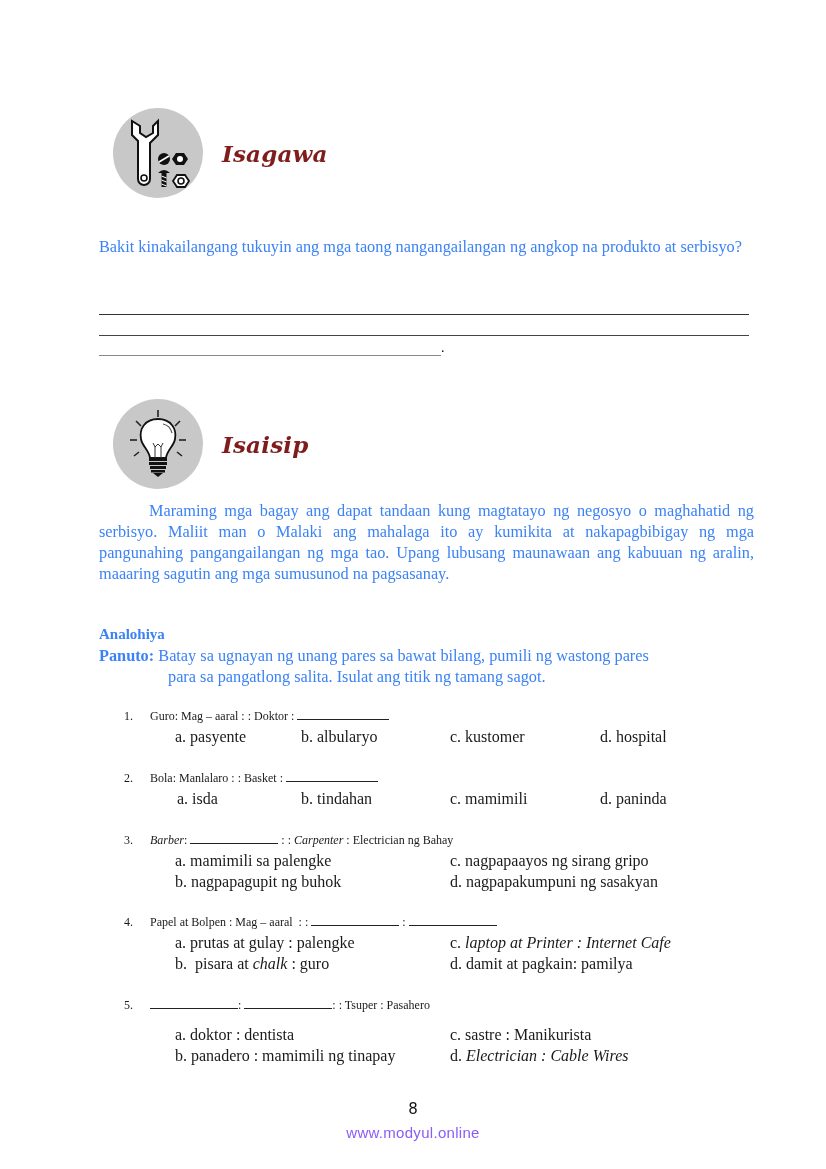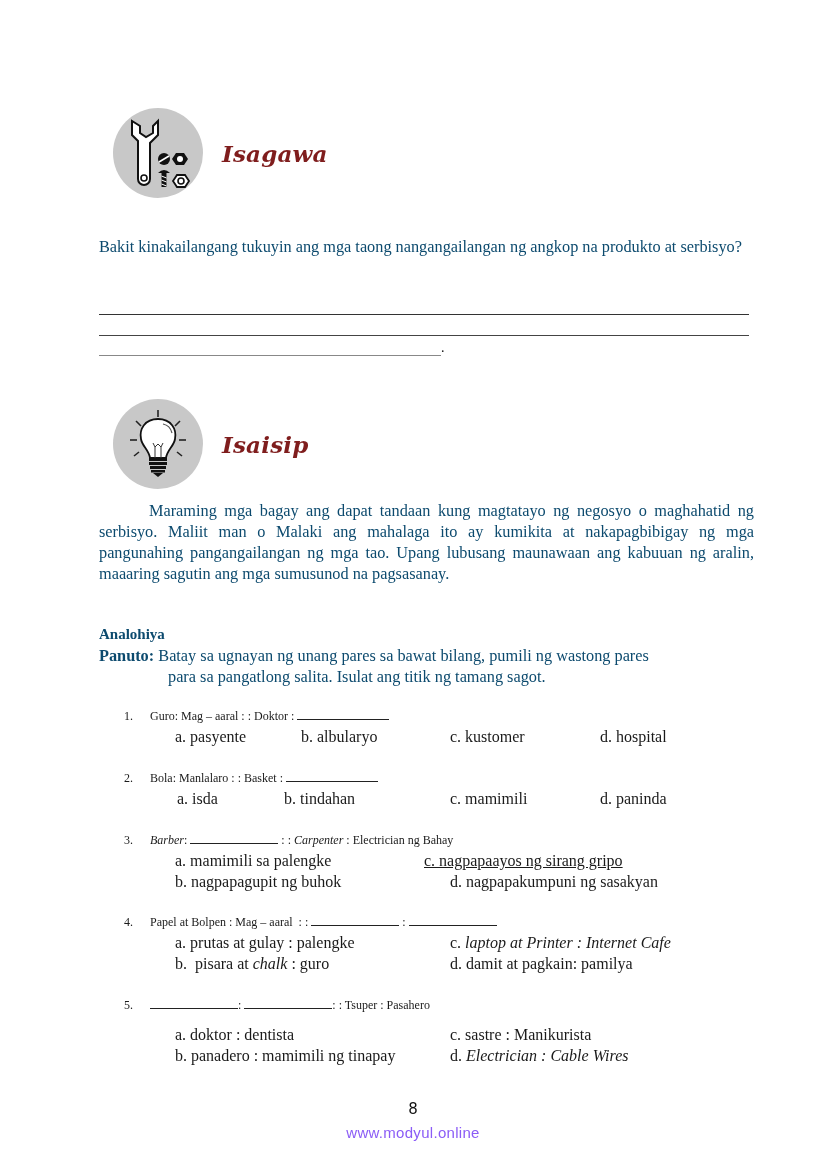--- a/index.html
+++ b/index.html
@@ -13,21 +13,21 @@
   .icon-circle {
     width: 90px; height: 90px; border-radius: 50%; background: #c8c8c8;
     display: flex; align-items: center; justify-content: center;
   }
   .section-title {
     margin-left: 19px; font-family: "DejaVu Serif", serif; font-weight: bold; font-style: italic;
     font-size: 23px; color: #7f1d1d; letter-spacing: 0.2px;
   }
   .para {
     position: absolute; left: 99px; width: 655px;
-    font-family: "Liberation Serif", "DejaVu Serif", serif; font-size: 16.3px; line-height: 21px; color: #0c4a6e;
+    font-family: "Liberation Serif", "DejaVu Serif", serif; font-size: 16.3px; line-height: 21px; color: #3b82f6;
   }
   .justify { text-align: justify; text-align-last: left; }
   .blank-line { position: absolute; left: 99px; height: 0; border-top: 1px solid #333; }
   .blank-line.dotted { border-top: 1px solid #444; }
   .blank-line.gray { border-top: 1px solid #888; }
   .q { position: absolute; left: 124px; font-family: "Liberation Serif", "DejaVu Serif", serif; font-size: 12px; color: #1a1a1a; white-space: nowrap; }
   .q .num { display: inline-block; width: 26px; }
   .opt { position: absolute; font-family: "Liberation Serif", "DejaVu Serif", serif; font-size: 16px; color: #1a1a1a; white-space: nowrap; }
   .blank { display: inline-block; border-bottom: 1px solid #222; height: 12px; vertical-align: baseline; }
   .bold { font-weight: bold; }
@@ -115,29 +115,29 @@
 </div>
 <div class="opt" style="top:728px; left:175px;">a.  pasyente</div>
 <div class="opt" style="top:728px; left:301px;">b. albularyo</div>
 <div class="opt" style="top:728px; left:450px;">c. kustomer</div>
 <div class="opt" style="top:728px; left:600px;">d. hospital</div>
 
 <div class="q" style="top:769px;">
   <span class="num">2.</span><span>Bola: Manlalaro : : Basket : </span><span class="blank" style="width:92px;"></span>
 </div>
 <div class="opt" style="top:790px; left:177px;">a.  isda</div>
-<div class="opt" style="top:790px; left:284px;">b. tindahan</div>
+<div class="opt" style="top:790px; left:301px;">b. tindahan</div>
 <div class="opt" style="top:790px; left:450px;">c. mamimili</div>
 <div class="opt" style="top:790px; left:600px;">d. paninda</div>
 
 <div class="q" style="top:831px;">
   <span class="num">3.</span><span class="ital">Barber</span><span>: </span><span class="blank" style="width:88px;"></span><span style="white-space:pre;"> : : </span><span class="ital">Carpenter</span><span> : Electrician ng Bahay</span>
 </div>
 <div class="opt" style="top:852px; left:175px;">a.  mamimili sa palengke</div>
-<div class="opt" style="top:852px; left:424px;text-decoration:underline;">c. nagpapaayos ng sirang gripo</div>
+<div class="opt" style="top:852px; left:450px;">c. nagpapaayos ng sirang gripo</div>
 <div class="opt" style="top:873px; left:175px;">b.  nagpapagupit ng buhok</div>
 <div class="opt" style="top:873px; left:450px;">d. nagpapakumpuni ng sasakyan</div>
 
 <div class="q" style="top:913px;">
   <span class="num">4.</span><span style="white-space:pre;">Papel at Bolpen : Mag – aaral  : : </span><span class="blank" style="width:88px;"></span><span style="white-space:pre;"> : </span><span class="blank" style="width:88px;"></span>
 </div>
 <div class="opt" style="top:934px; left:175px;">a.  prutas at gulay : palengke</div>
 <div class="opt" style="top:934px; left:450px;"><span style="white-space:pre;">c. </span><span class="ital">laptop at Printer : Internet Cafe</span></div>
 <div class="opt" style="top:955px; left:175px;"><span style="white-space:pre;">b.  pisara at </span><span class="ital">chalk</span><span> : guro</span></div>
 <div class="opt" style="top:955px; left:450px;">d. damit at pagkain: pamilya</div>

